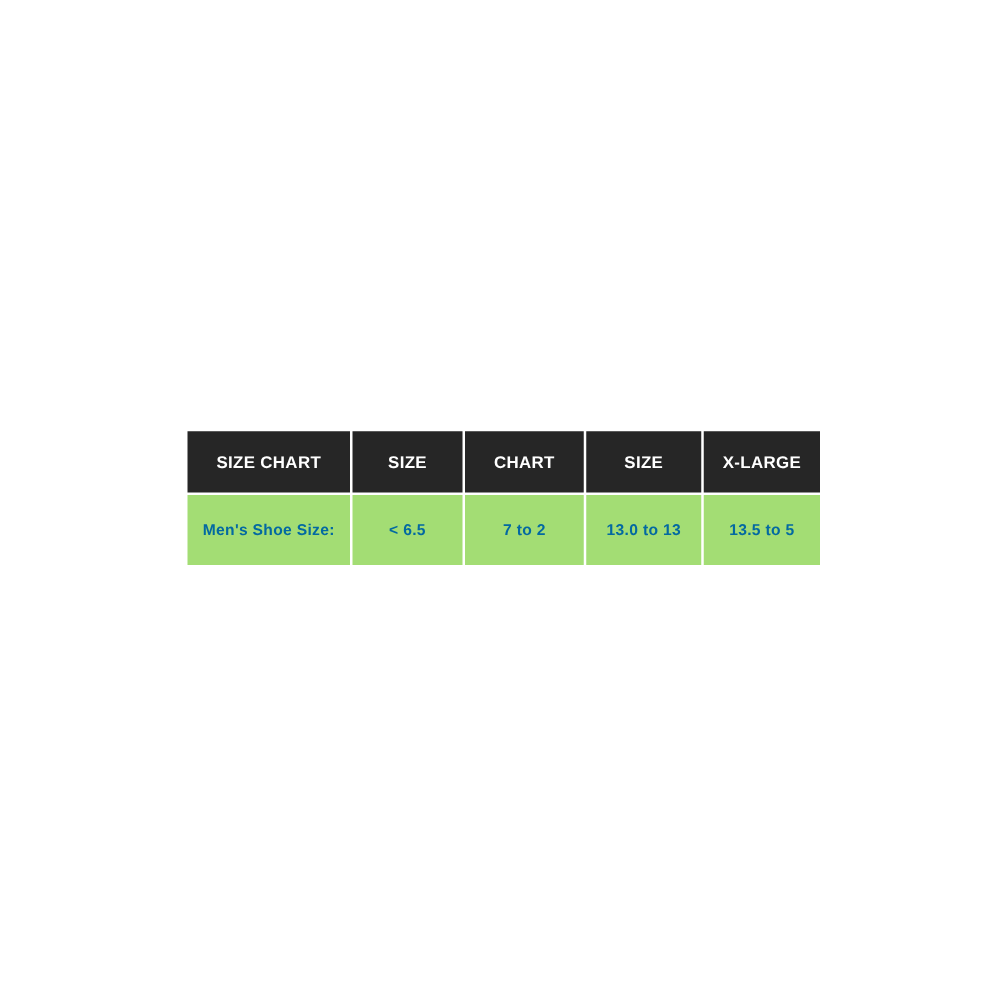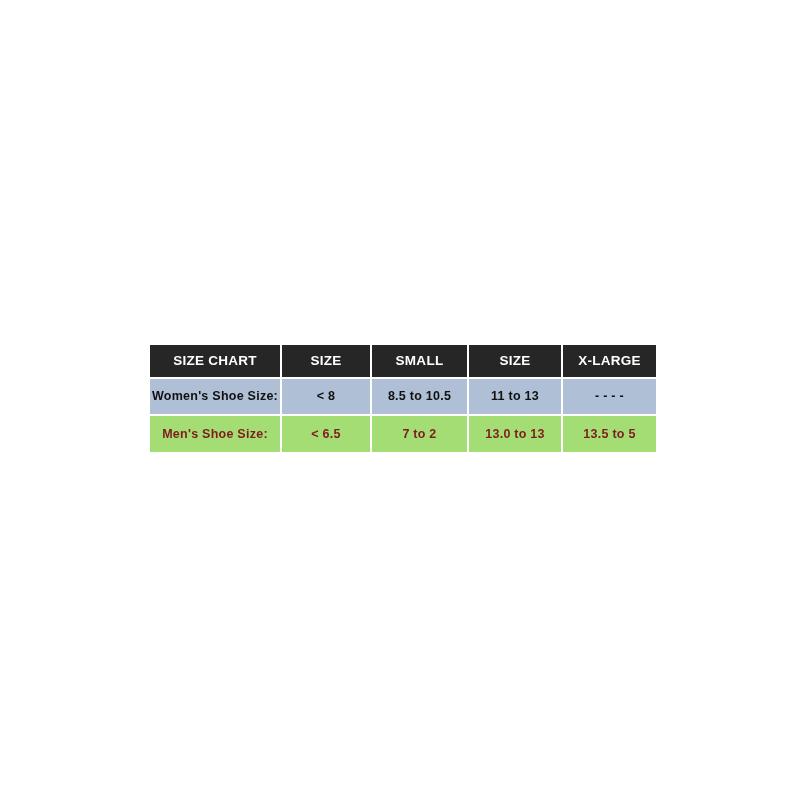--- a/index.html
+++ b/index.html
@@ -68,21 +68,21 @@
     font-weight: 700;
   }
   .women-row td.col-label {
     text-align: left;
     padding-left: 9px;
   }
 
   
   .men-row td {
     background: #a3dd74;
-    color: #7f1d1d;
+    color: #0369a1;
     height: 34px;
     font-size: 12.5px;
     font-weight: 700;
   }
   .men-row td.col-label {
     text-align: left;
     padding-left: 9px;
   }
 
   
@@ -107,32 +107,25 @@
       <col class="c-small">
       <col class="c-medium">
       <col class="c-large">
       <col class="c-xlarge">
     </colgroup>
     <tbody>
 
       <tr class="hdr-row">
         <td class="col-label">SIZE CHART</td>
         <td>SIZE</td>
-        <td>SMALL</td>
+        <td>CHART</td>
         <td>SIZE</td>
         <td>X-LARGE</td>
       </tr>
 
-      <tr class="women-row">
-        <td class="col-label">Women's Shoe Size:</td>
-        <td>&lt; 8</td>
-        <td>8.5 to 10.5</td>
-        <td>11 to 13</td>
-        <td class="dash-cell">- - - -</td>
-      </tr>
 
       <tr class="men-row">
         <td class="col-label">Men's Shoe Size:</td>
         <td>&lt; 6.5</td>
         <td>7 to 2</td>
         <td>13.0 to 13</td>
         <td>13.5 to 5</td>
       </tr>
 
     </tbody>

